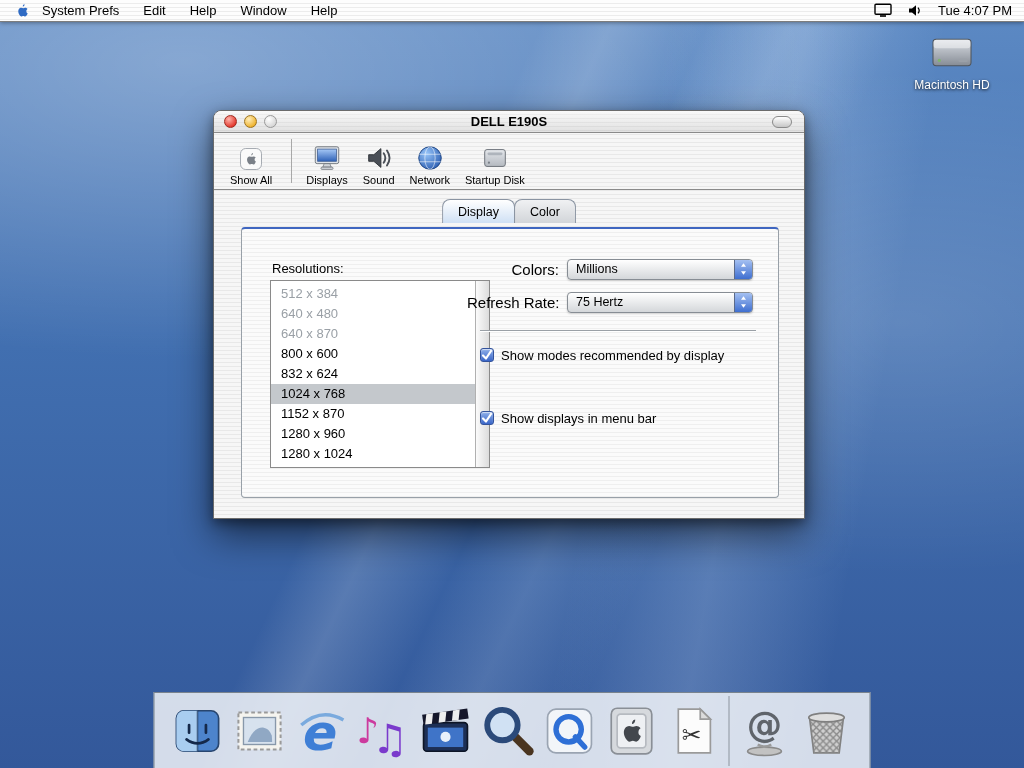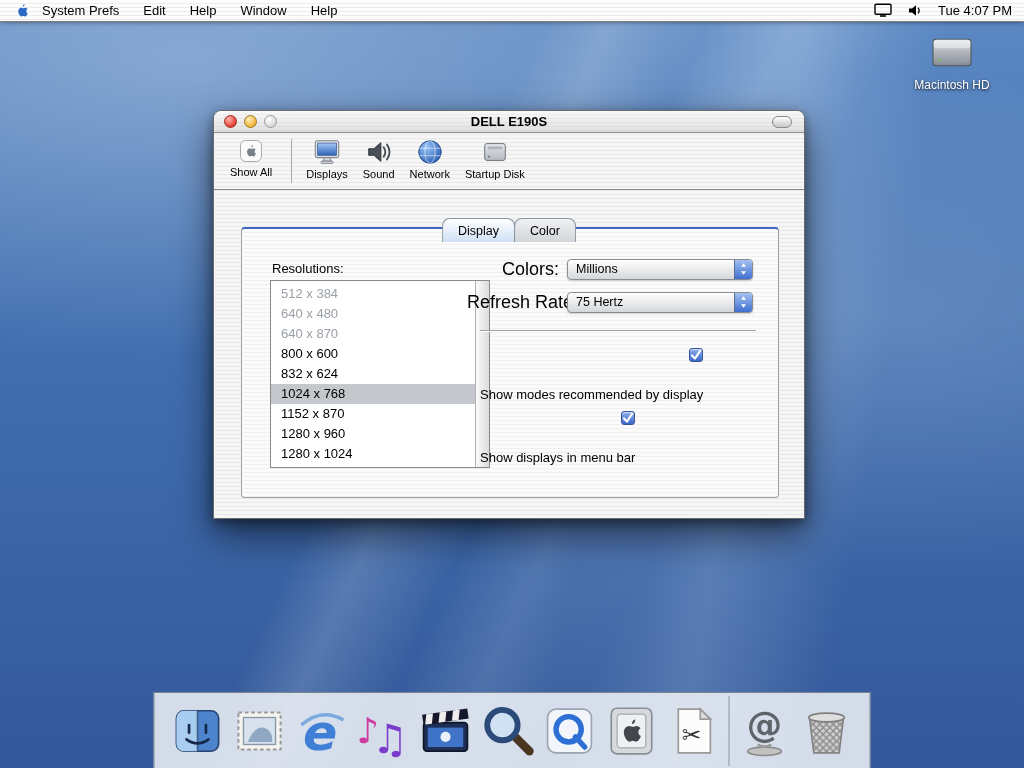--- a/index.html
+++ b/index.html
@@ -50,28 +50,28 @@
   }
   .tl{ position:absolute; left:10px; top:4px; display:flex; gap:7px; }
   .tl span{ width:13px; height:13px; border-radius:50%; display:block; }
   .tl-close{ background:radial-gradient(circle at 35% 30%,#ffb3ab,#e2372c 75%); border:1px solid #9e2b20; }
   .tl-min{ background:radial-gradient(circle at 35% 30%,#ffeebb,#eeb22e 75%); border:1px solid #9d7420; }
   .tl-zoom{ background:radial-gradient(circle at 35% 30%,#ffffff,#d6d6d6 75%); border:1px solid #9a9a9a; }
   .win-title{ font-size:13px; font-weight:bold; }
   .toolbar-toggle{ position:absolute; right:12px; top:5px; width:20px; height:12px; border-radius:6px;
     background:linear-gradient(#fff,#c6c6c6); border:1px solid #8a8a8a; }
 
-  .toolbar{ height:57px; display:flex; padding:4px 0 3px 16px; border-bottom:1px solid #8a8a8a; }
+  .toolbar{ height:57px; display:flex; align-items:flex-end; padding:4px 0 3px 16px; border-bottom:1px solid #8a8a8a; }
   .tb-item{ display:flex; flex-direction:column; align-items:center; margin-right:15px; }
   .tb-label{ font-size:11px; margin-top:1px; white-space:nowrap; }
   .tb-sep{ width:1px; height:44px; background:#a8a8a8; margin:0 14px 2px 4px; align-self:center; }
 
   .win-content{ position:relative; height:329px; }
 
-  .tabs{ position:absolute; top:28px; left:50%; transform:translateX(-50%); display:flex; z-index:3; }
+  .tabs{ position:absolute; top:9px; left:50%; transform:translateX(-50%); display:flex; z-index:3; }
   .tab{ height:24px; padding:0 15px; display:flex; align-items:center; font-size:12.5px;
     border:1px solid #8a94a2; border-bottom:none; border-radius:8px 8px 0 0; }
   .tab-active{ background:linear-gradient(#ffffff,#cfe0f4); z-index:2; }
   .tab-inactive{ background:linear-gradient(#f0f1f3,#d2d5d9); margin-left:-1px; z-index:1; }
 
   .pane{
     position:absolute; left:27px; top:37px; width:538px; height:271px;
     border:1px solid #98a0a8; border-top:2px solid #3f66c0; border-radius:4px;
     background:repeating-linear-gradient(180deg,#fbfbfb 0 3px,#efefef 3px 4px);
   }
@@ -80,32 +80,32 @@
   .list-rows{ position:absolute; left:0; top:0; right:14px; bottom:0; padding-top:3px; overflow:hidden; }
   .list-row{ height:20px; line-height:20px; font-size:13px; padding-left:10px; }
   .row-dim{ color:#9aa0a6; }
   .row-sel{ background:#c4c8cc; }
   .list-scroll{ position:absolute; right:0; top:0; bottom:0; width:14px; border-left:1px solid #b0b0b0;
     background:linear-gradient(90deg,#fbfbfb,#dcdcdc); }
 
   .form-row{ position:absolute; display:flex; align-items:center; height:22px; }
   .row-colors{ left:225px; top:29px; }
   .row-refresh{ left:225px; top:62px; }
-  .form-label{ width:92px; text-align:right; font-size:18px; margin-right:8px; white-space:nowrap; }
+  .form-label{ width:92px; text-align:right; font-size:15px; margin-right:8px; white-space:nowrap; }
   .popup{ width:186px; height:21px; display:flex; align-items:center; overflow:hidden;
     border:1px solid #878d94; border-radius:4px;
     background:linear-gradient(#ffffff,#d4d7da); box-shadow:0 1px 2px rgba(0,0,0,.18); }
   .popup-text{ flex:1; font-size:12.5px; padding-left:8px; white-space:nowrap; }
   .popup-widget{ width:18px; height:100%; display:flex; align-items:center; justify-content:center;
     background:linear-gradient(#a4c0f2,#3f6fd0); border-left:1px solid #5a6a8a; }
 
   .hdivider{ position:absolute; left:238px; top:101px; width:276px; height:2px;
     border-top:1px solid #9aa0a6; border-bottom:1px solid #fff; }
 
-  .check-row{ position:absolute; display:flex; align-items:flex-end; gap:25px;flex-direction:column; }
+  .check-row{ position:absolute; display:flex; align-items:flex-start; gap:7px; }
   .cr-modes{ left:238px; top:119px; }
   .cr-menubar{ left:238px; top:182px; }
   .checkbox{ width:14px; height:14px; border-radius:3px; flex:0 0 auto;
     background:linear-gradient(#8fb0ea,#3a66c8); border:1px solid #33539c;
     box-shadow:inset 0 1px 1px rgba(255,255,255,.6);
     display:flex; align-items:center; justify-content:center; }
   .check-label{ font-size:13px; white-space:nowrap; }
   .note{ position:absolute; left:259px; top:138px; font-size:10.5px; line-height:13px; color:#222; }
 
   

